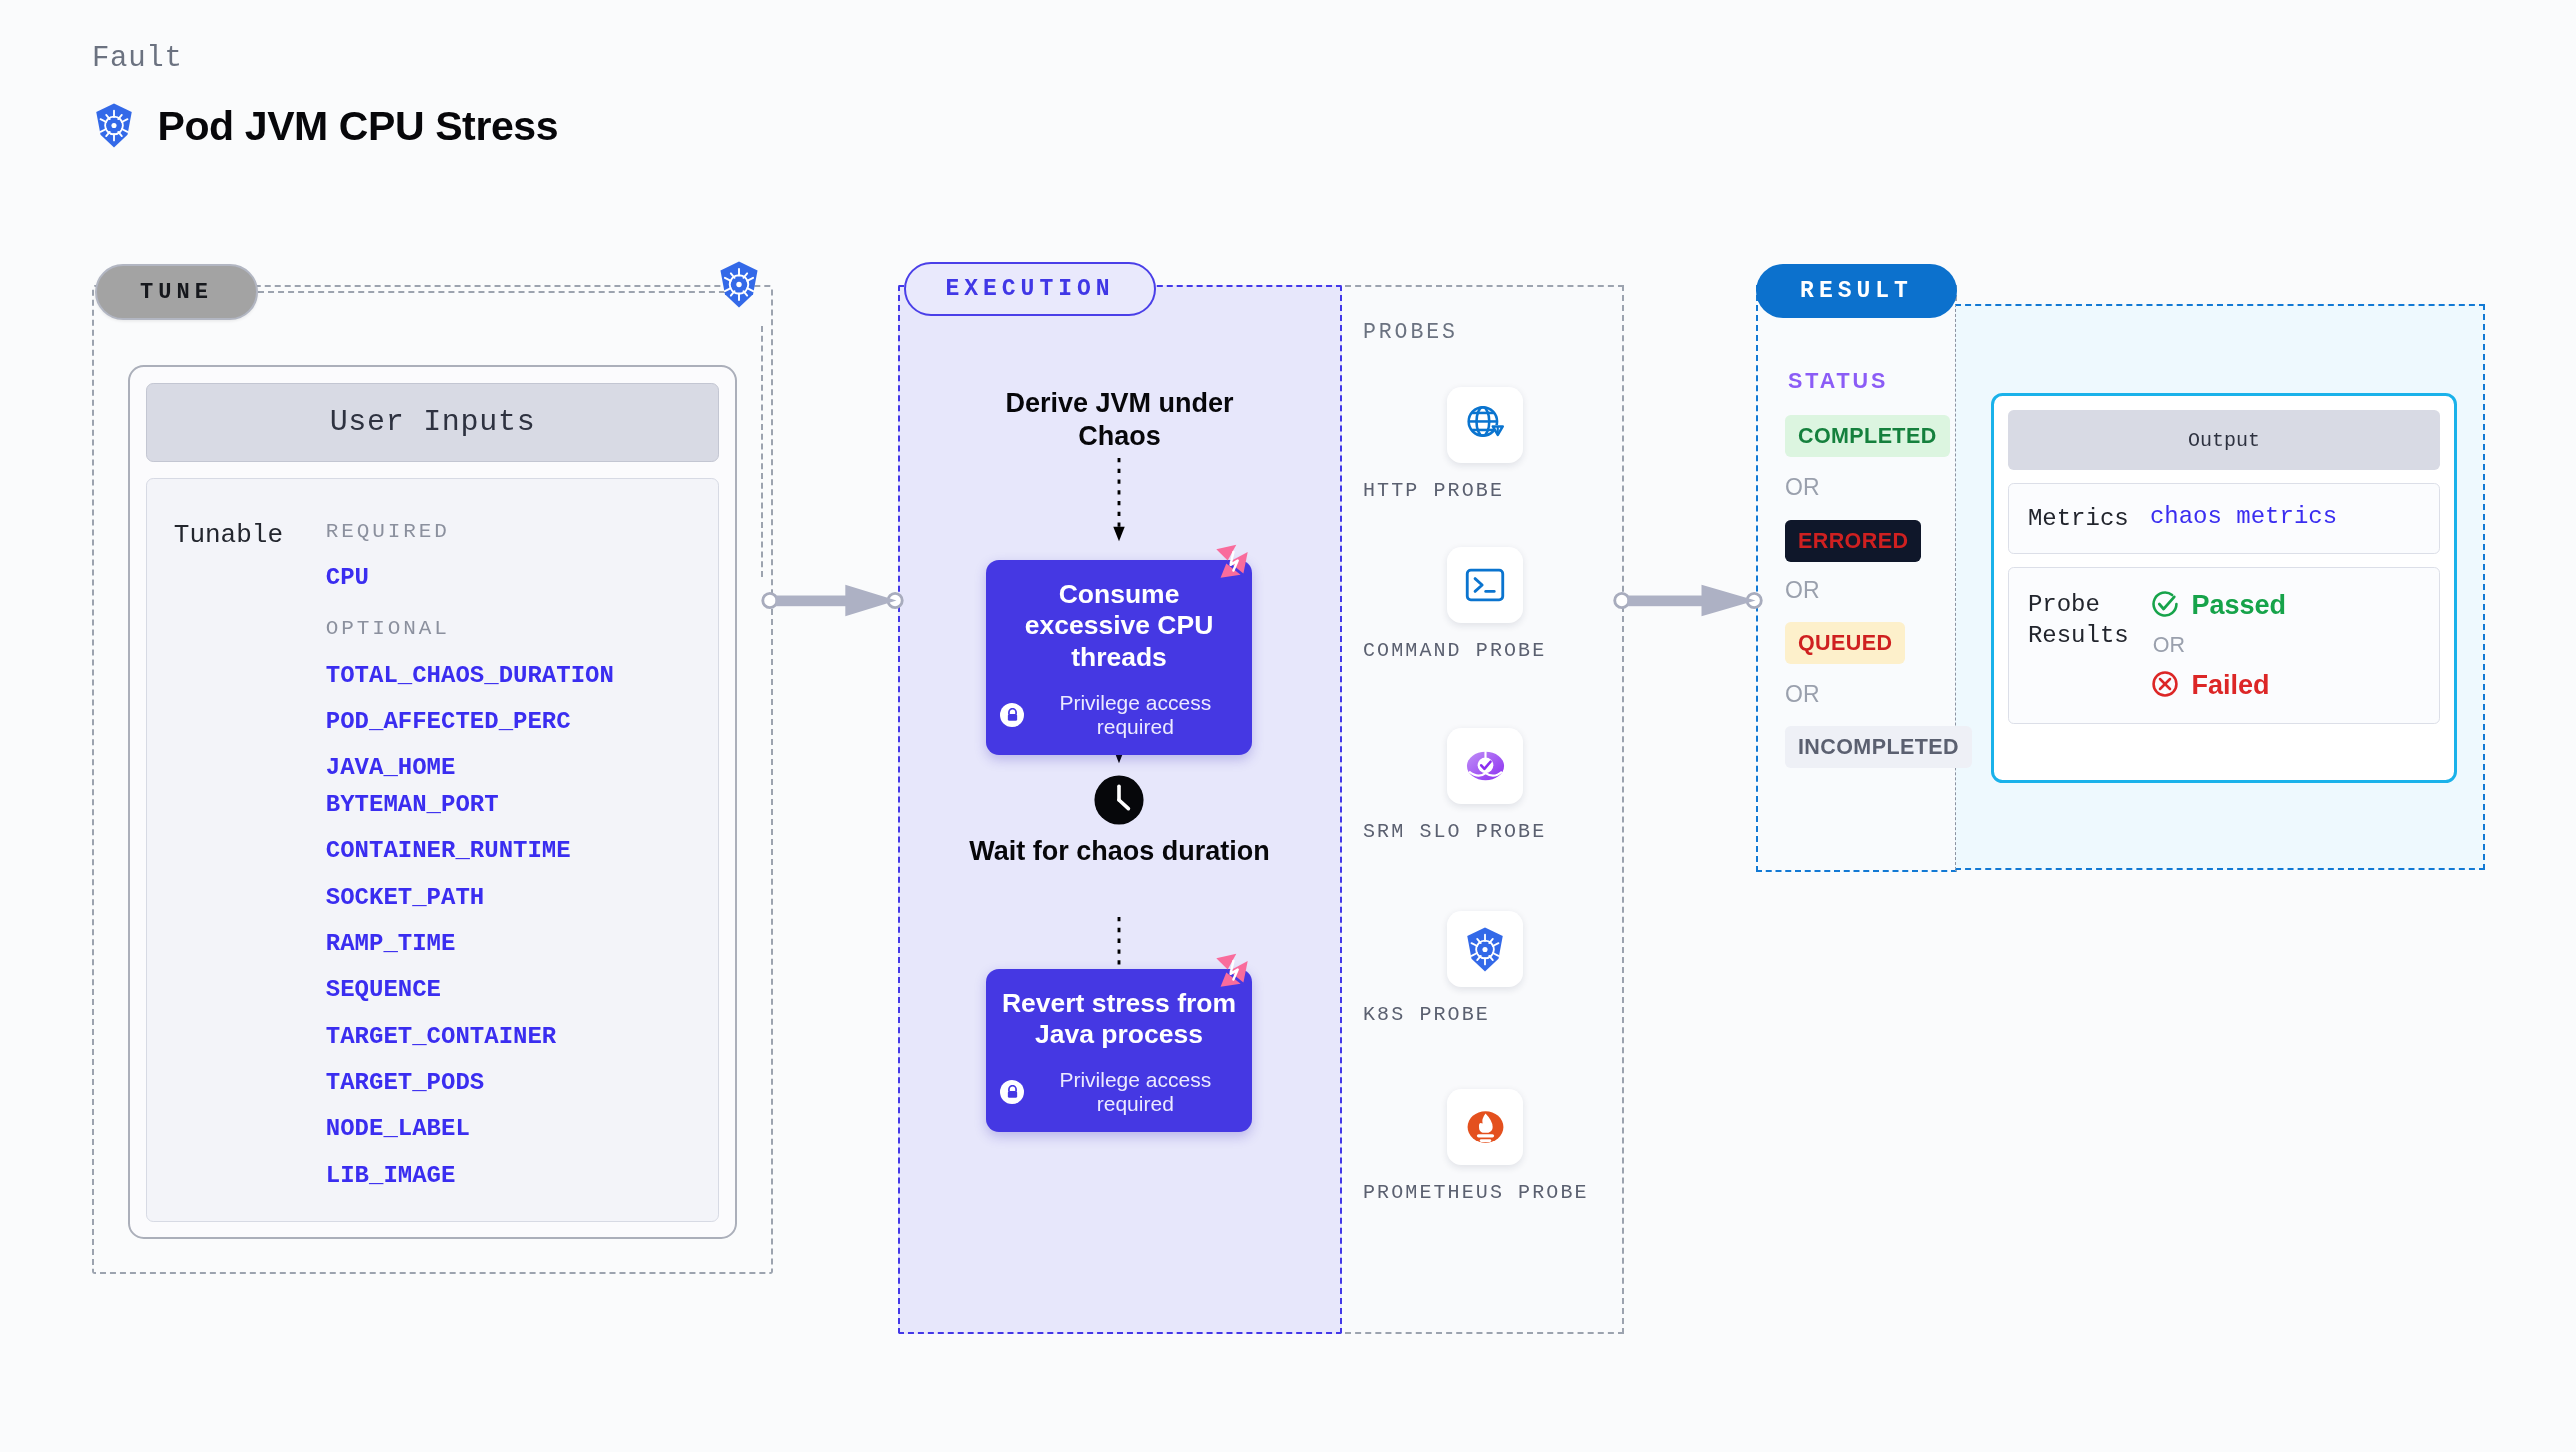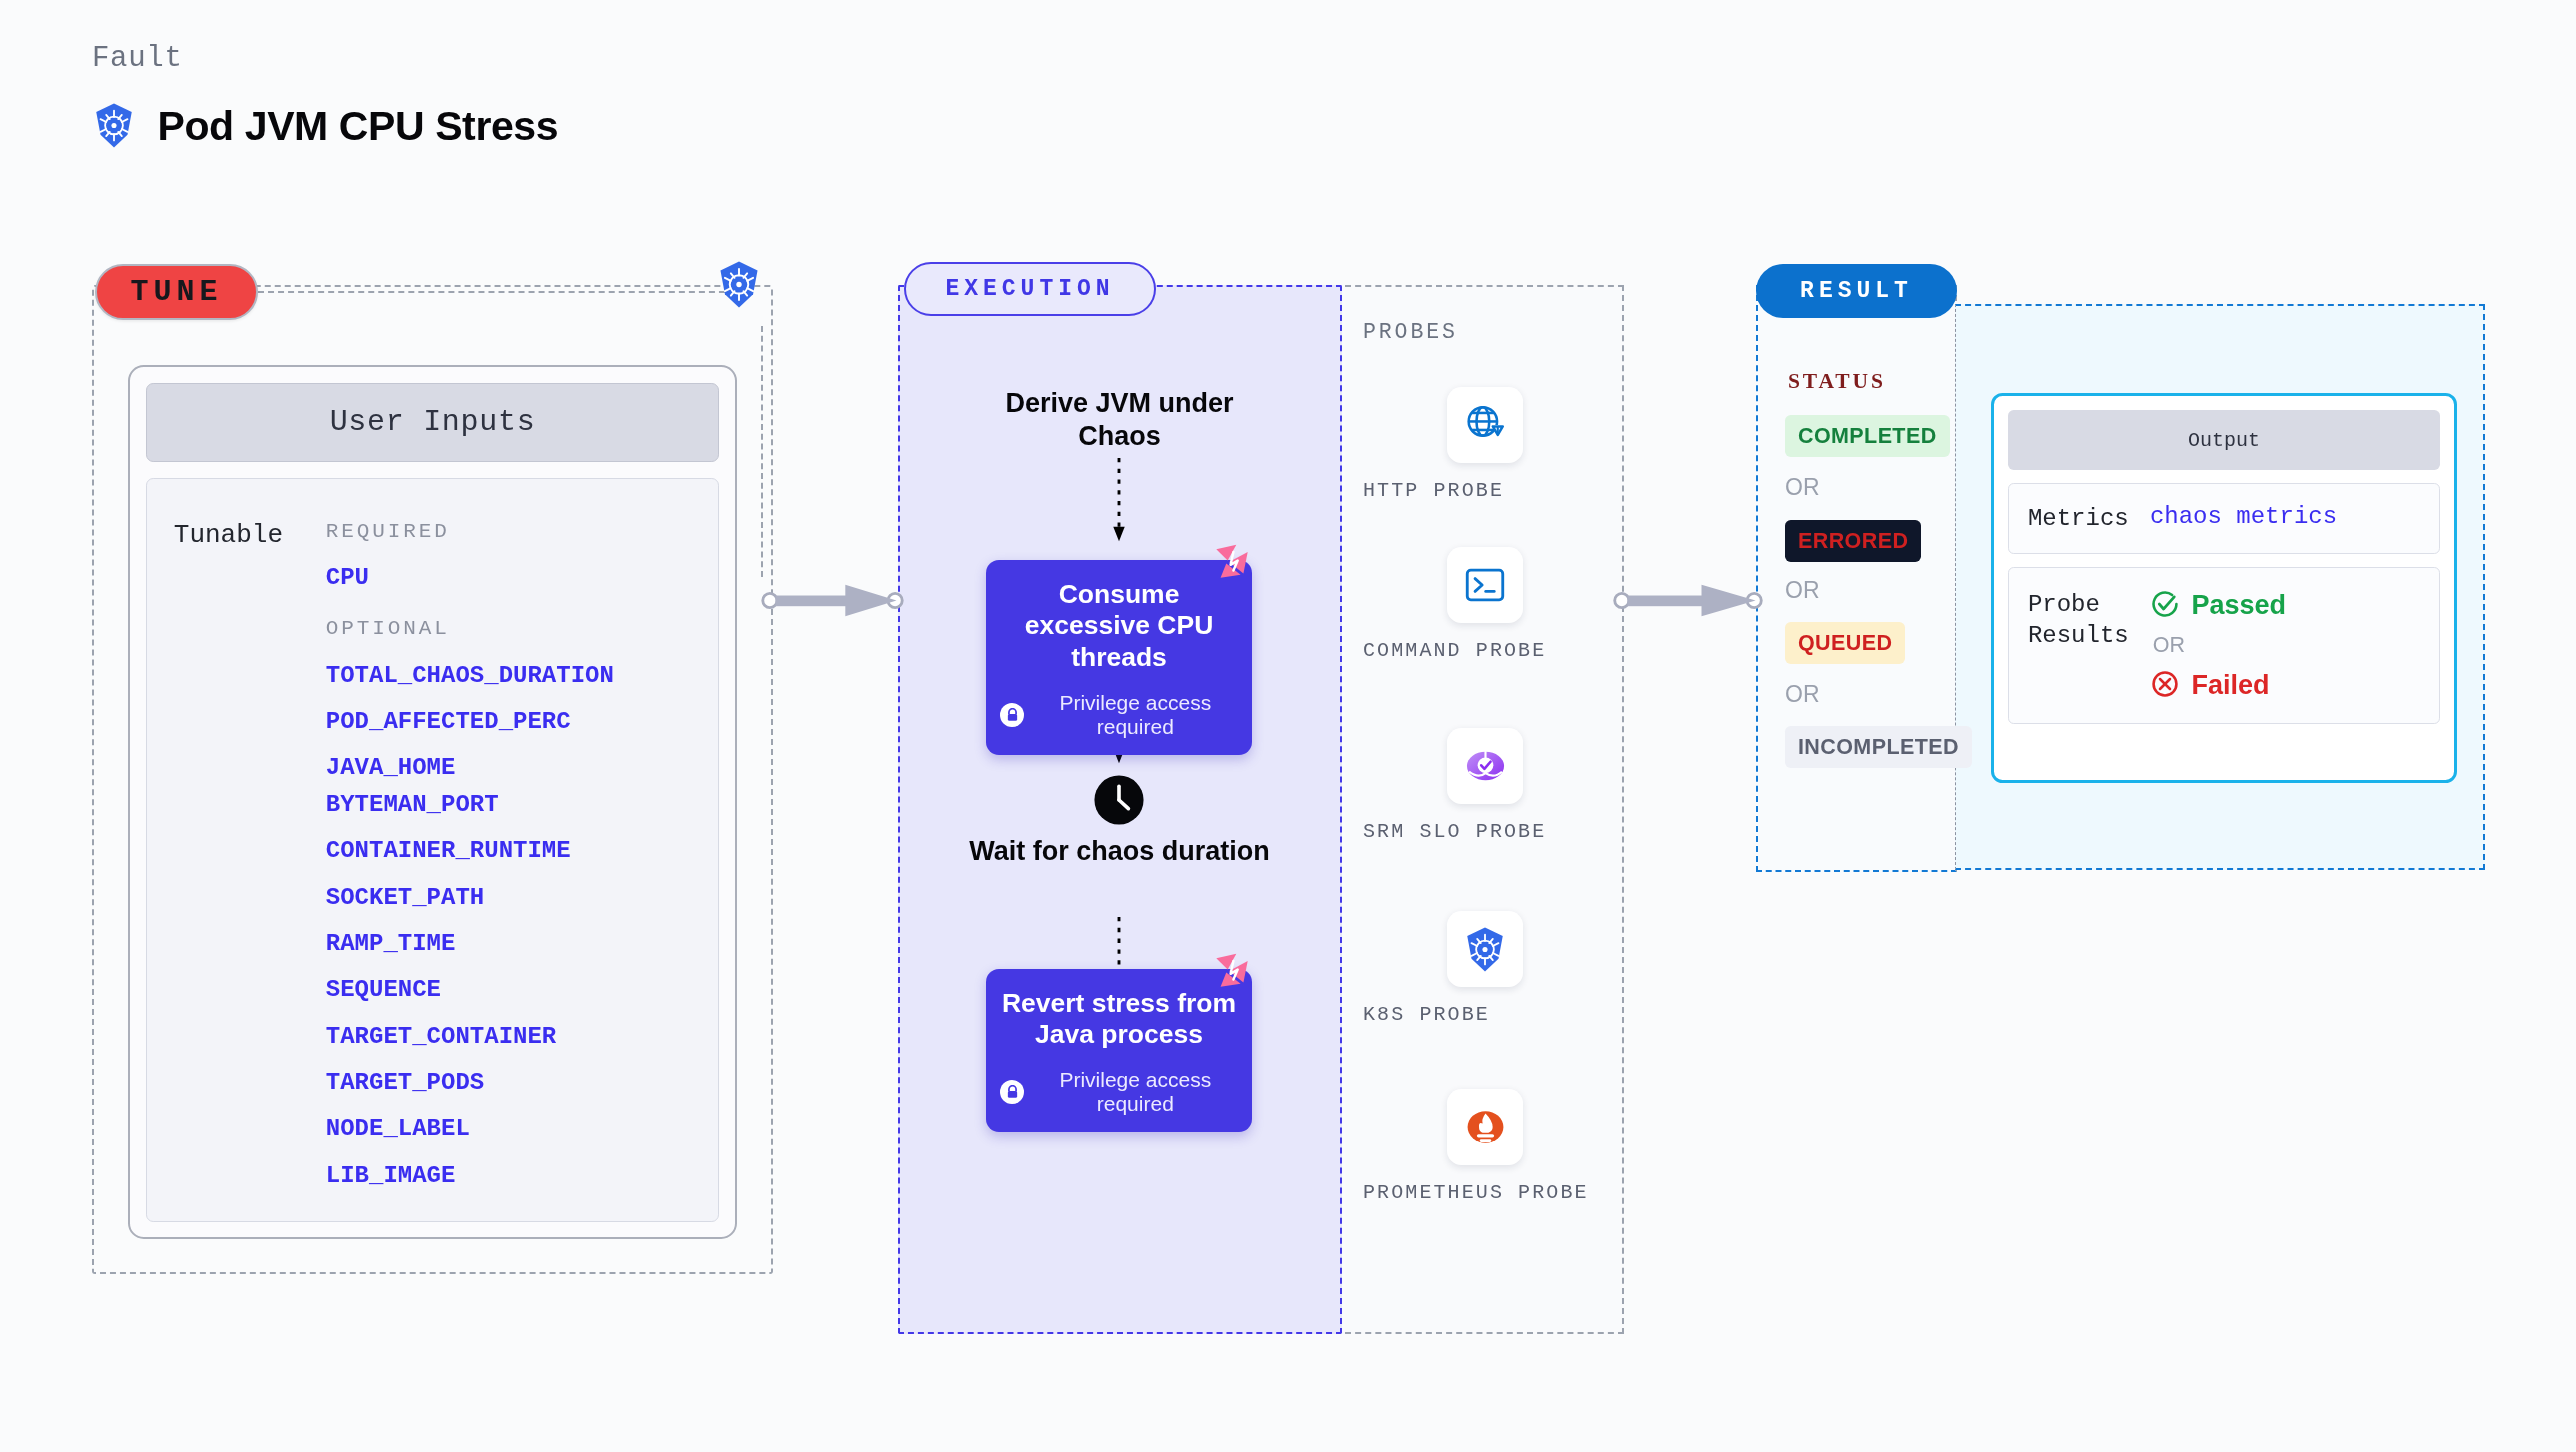--- a/index.html
+++ b/index.html
@@ -28,22 +28,22 @@
 
   .dashed-panel { position: absolute; }
 
   
   #tune-panel {
     left: 92px; top: 285px; width: 681px; height: 989px;
     border: 2.1px dashed #9ca3af; border-radius: 2.9px; background: transparent;
   }
   #tune-badge {
     left: 95px; top: 264px; width: 163px; height: 56px;
-    background: #ef4444; border: 2.1px solid #b2b6c2; color: #16181d;
-    font-size: 30px; letter-spacing: 5px;
+    background: #a3a3a3; border: 2.1px solid #b2b6c2; color: #16181d;
+    font-size: 22px; letter-spacing: 5px;
     box-shadow: 0 1.4px 2.9px rgba(0,0,0,.07);
   }
   #tune-dash-h {
     position: absolute; left: 258px; top: 291px; width: 487px; height: 0;
     border-top: 2.1px dashed #9ca3af; z-index: 2;
   }
   #tune-k8s { position: absolute; left: 716px; top: 260px; z-index: 7; }
   #tune-dash-v {
     position: absolute; left: 761px; top: 326px; width: 0; height: 251px;
     border-left: 2.1px dashed #9ca3af; z-index: 2;
@@ -143,21 +143,21 @@
     left: 1756px; top: 285px; width: 201px; height: 587px;
     border: 2.9px dashed #1279d4; border-right: 2.1px dashed #9aa0ad;
     background: #f9fbfd;
   }
   #result-badge {
     left: 1756px; top: 264px; width: 201px; height: 54px;
     background: #0c71cd; color: #ffffff; font-size: 23px; letter-spacing: 5px;
   }
   #status-label {
     position: absolute; left: 1788px; top: 369px; z-index: 5;
-    font-size: 21.5px; font-weight: bold; color: #7f1d1d; letter-spacing: 2.9px; font-family: Liberation Serif, serif;
+    font-size: 21.5px; font-weight: bold; color: #8b5cf6; letter-spacing: 2.9px;
   }
   .status-chip {
     position: absolute; left: 1785px; z-index: 5; border-radius: 5.7px;
     padding: 8.6px 13px; font-size: 21.5px; font-weight: bold; letter-spacing: 0.4px;
   }
   .or-text {
     position: absolute; left: 1785px; z-index: 5;
     font-size: 23px; color: #9aa0ad;
   }
 

